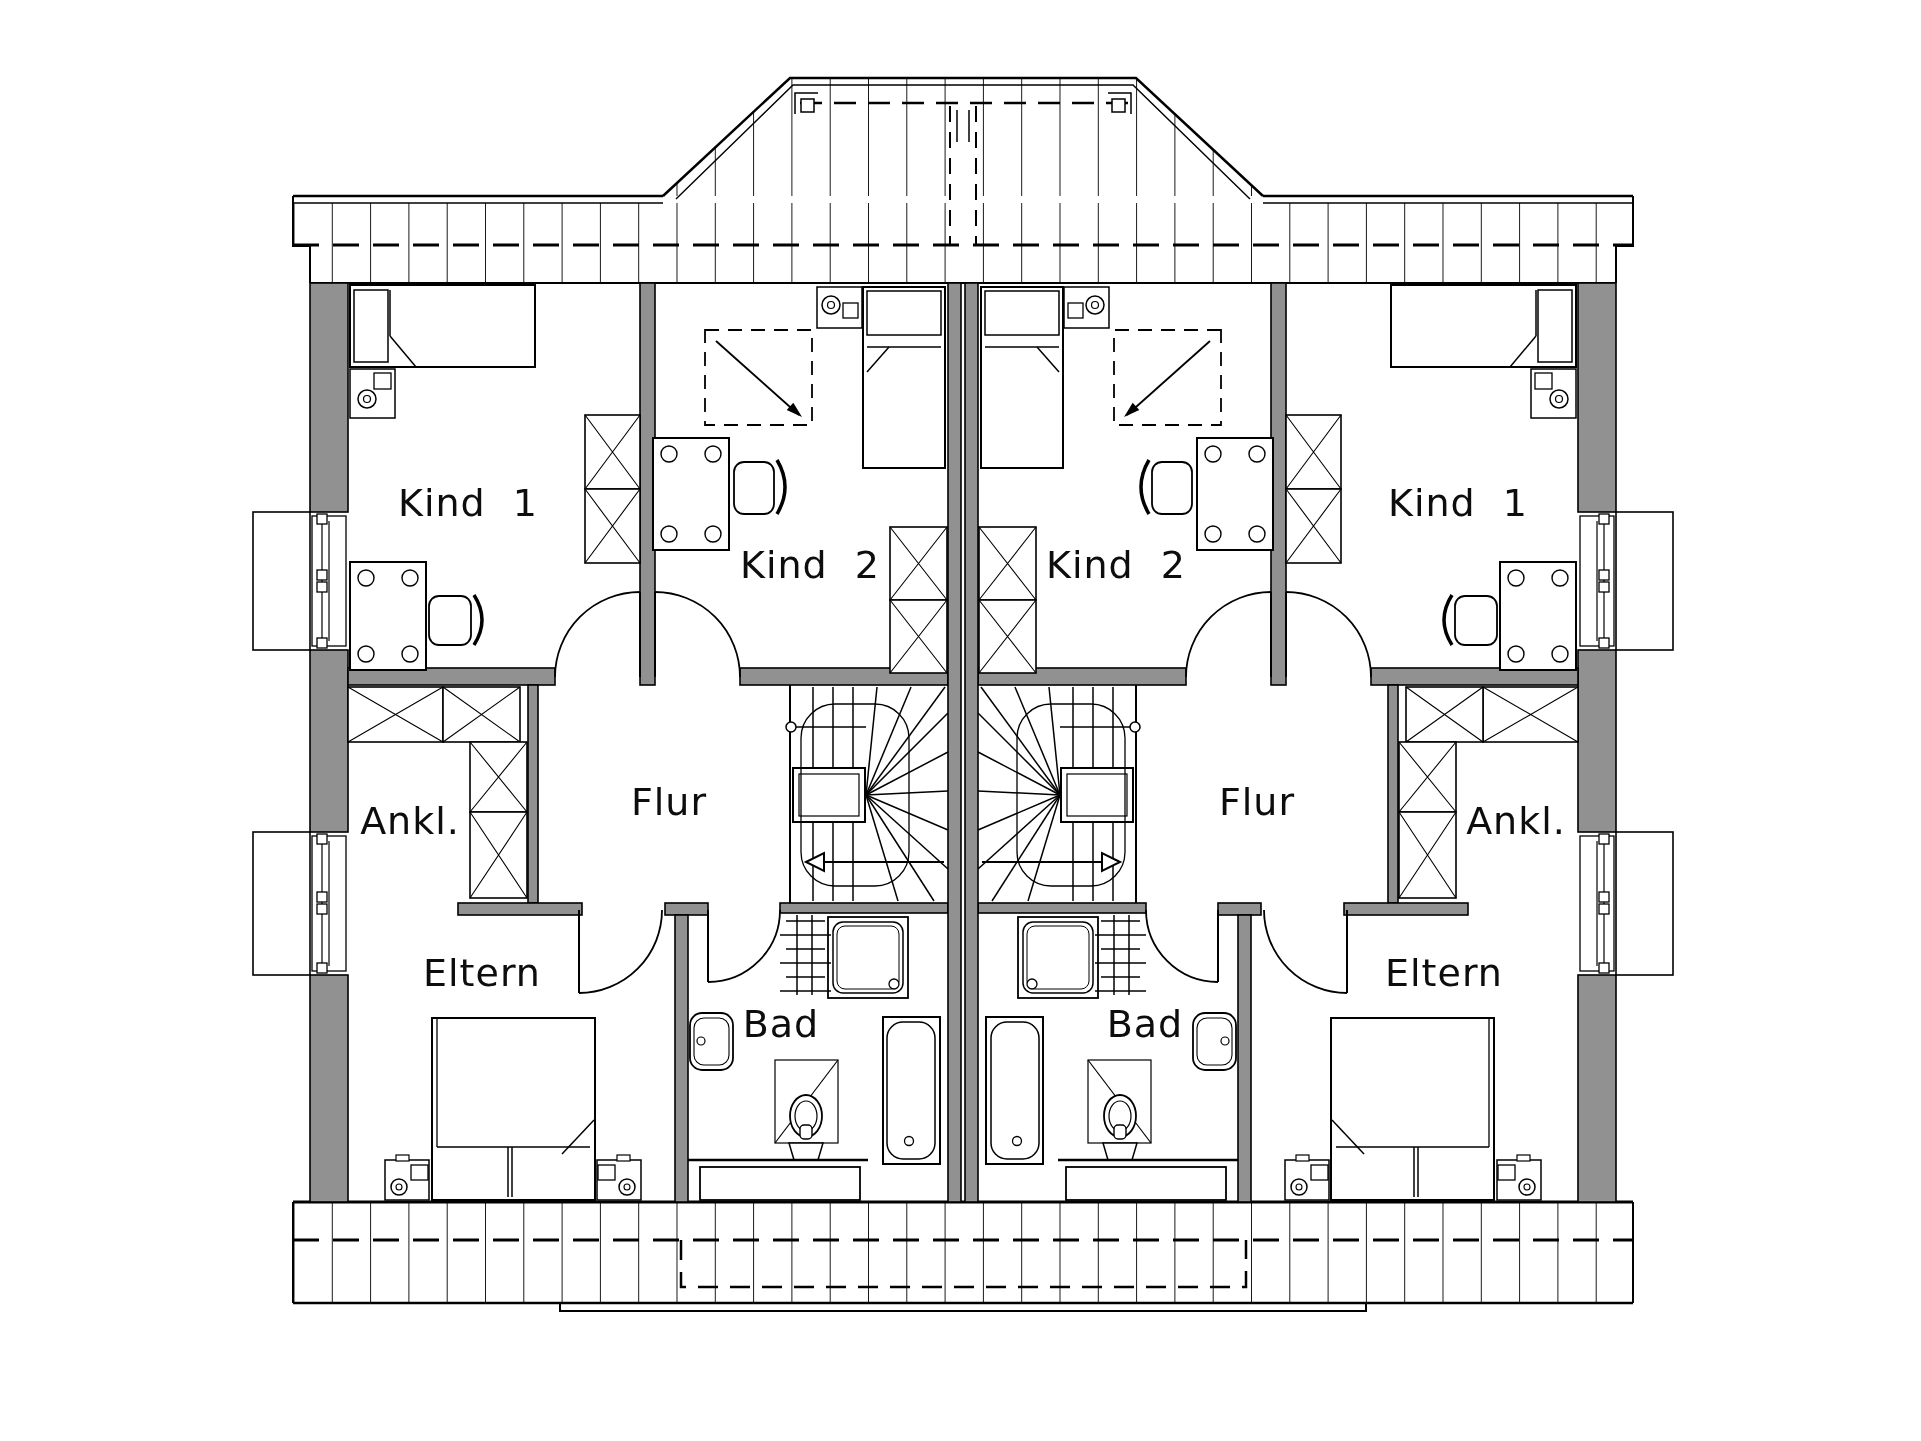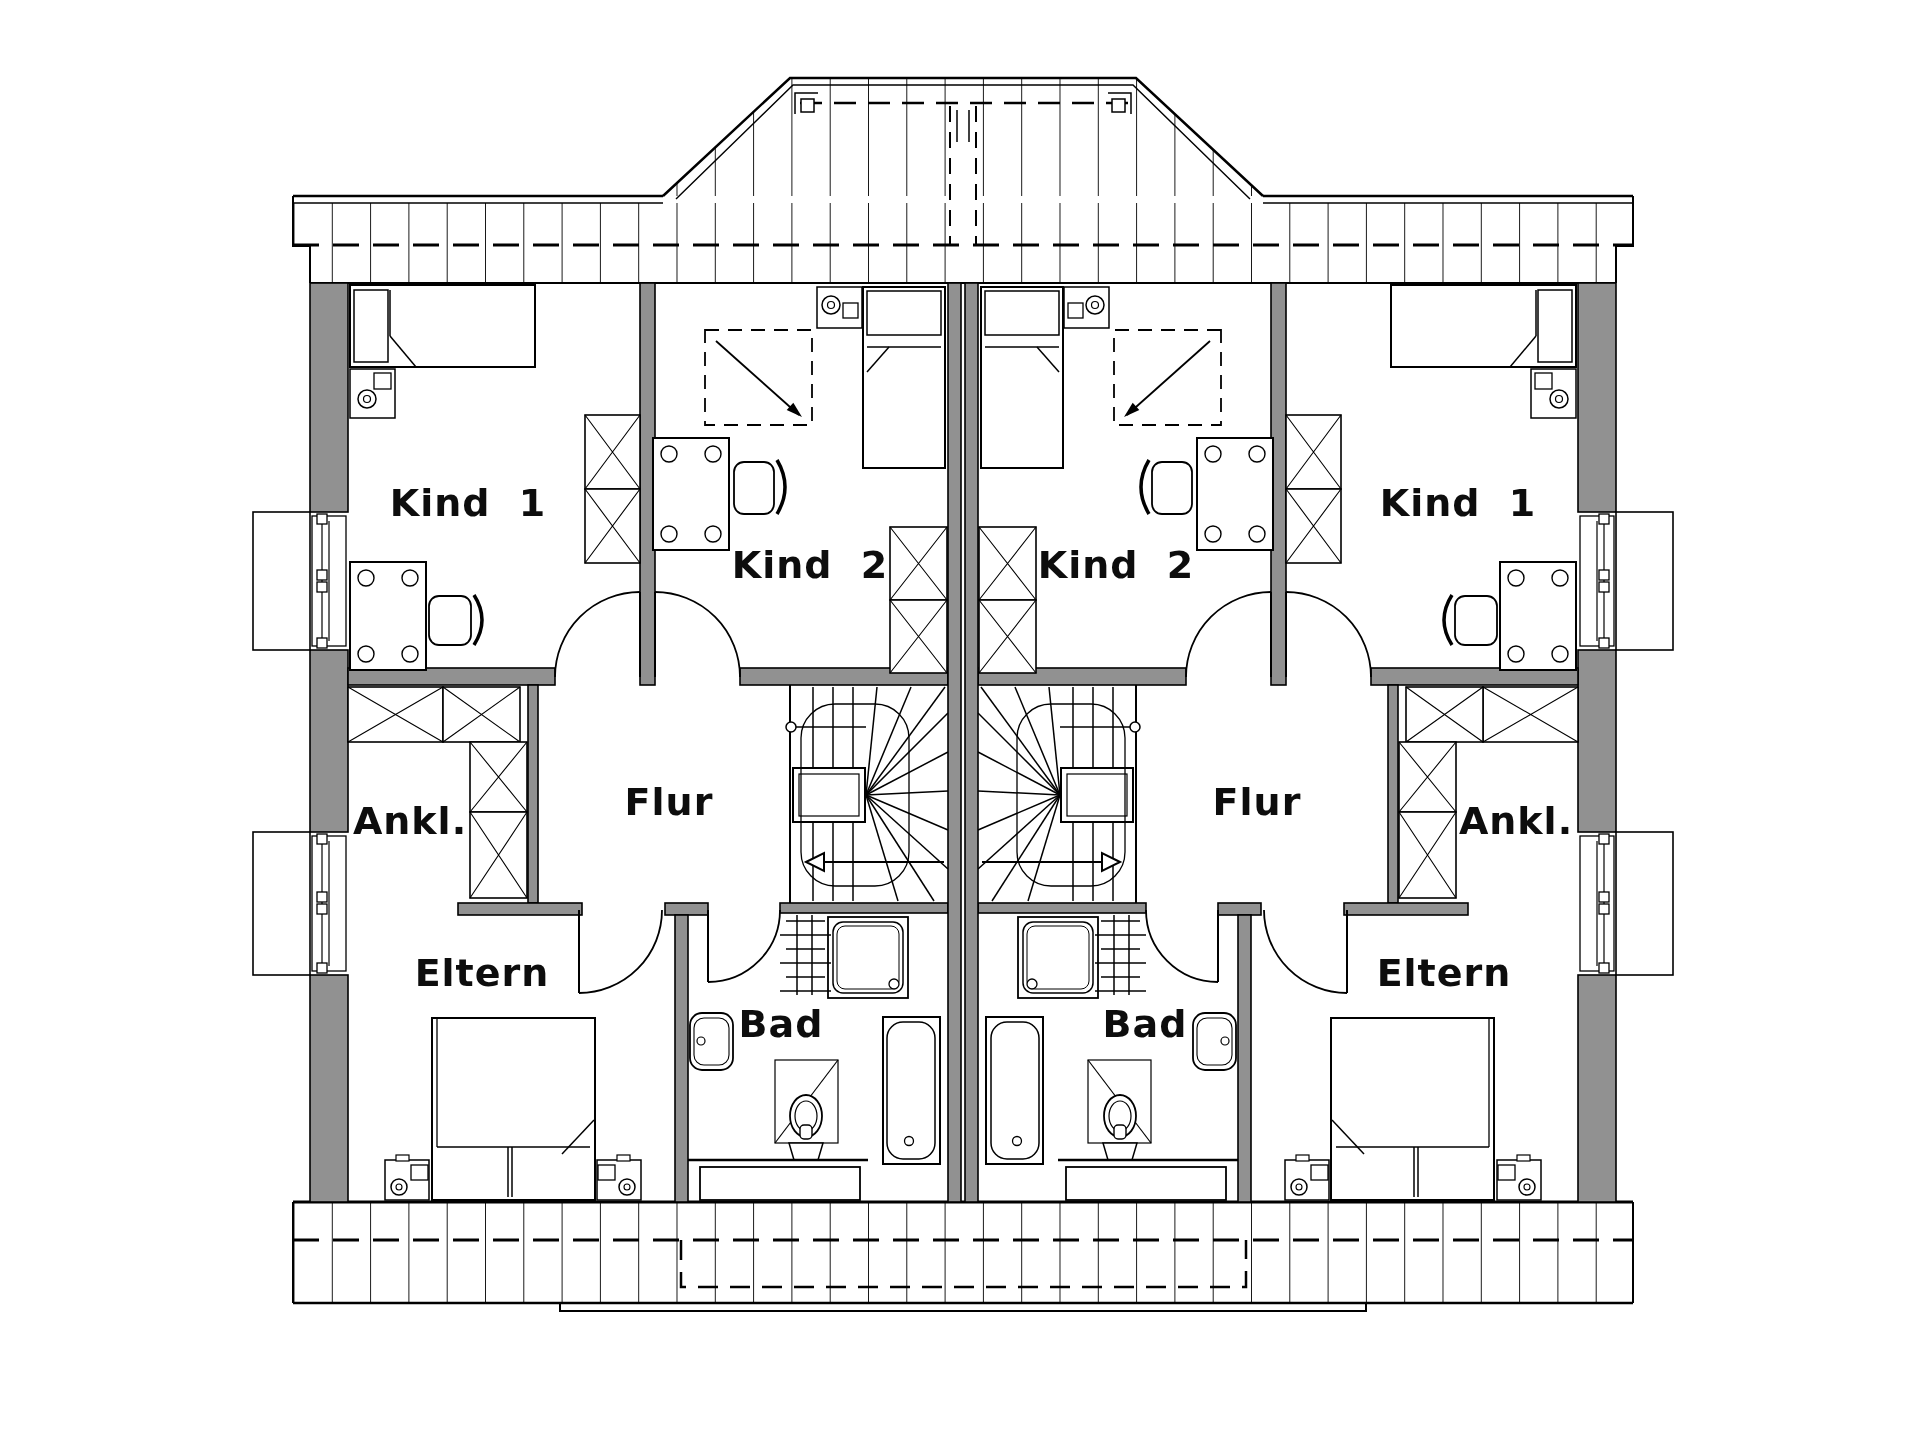--- a/index.html
+++ b/index.html
@@ -1,17 +1,17 @@
 <!DOCTYPE html>
 <html><head>
 <meta charset="utf-8">
 <style>
   html,body{margin:0;padding:0;background:#fff;}
   #stage{position:relative;width:1921px;height:1441px;background:var(--bg,#fff);overflow:hidden;
-         font-family:"DejaVu Sans",sans-serif;font-weight:bold;}
+         font-family:"DejaVu Sans",sans-serif;}
   svg{display:block}
   .wall{fill:var(--wall,#919191);stroke:var(--line,#000);stroke-width:1.6;}
   .ln{stroke:var(--line,#000);fill:none;}
   .furn{stroke:var(--line,#000);fill:#fff;}
   .room-label{fill:var(--text,#0d0d0d);font-size:38px;letter-spacing:1px;word-spacing:14px;
               text-anchor:middle;font-family:"DejaVu Sans",sans-serif;}
 </style>
 </head>
 <body>
 

